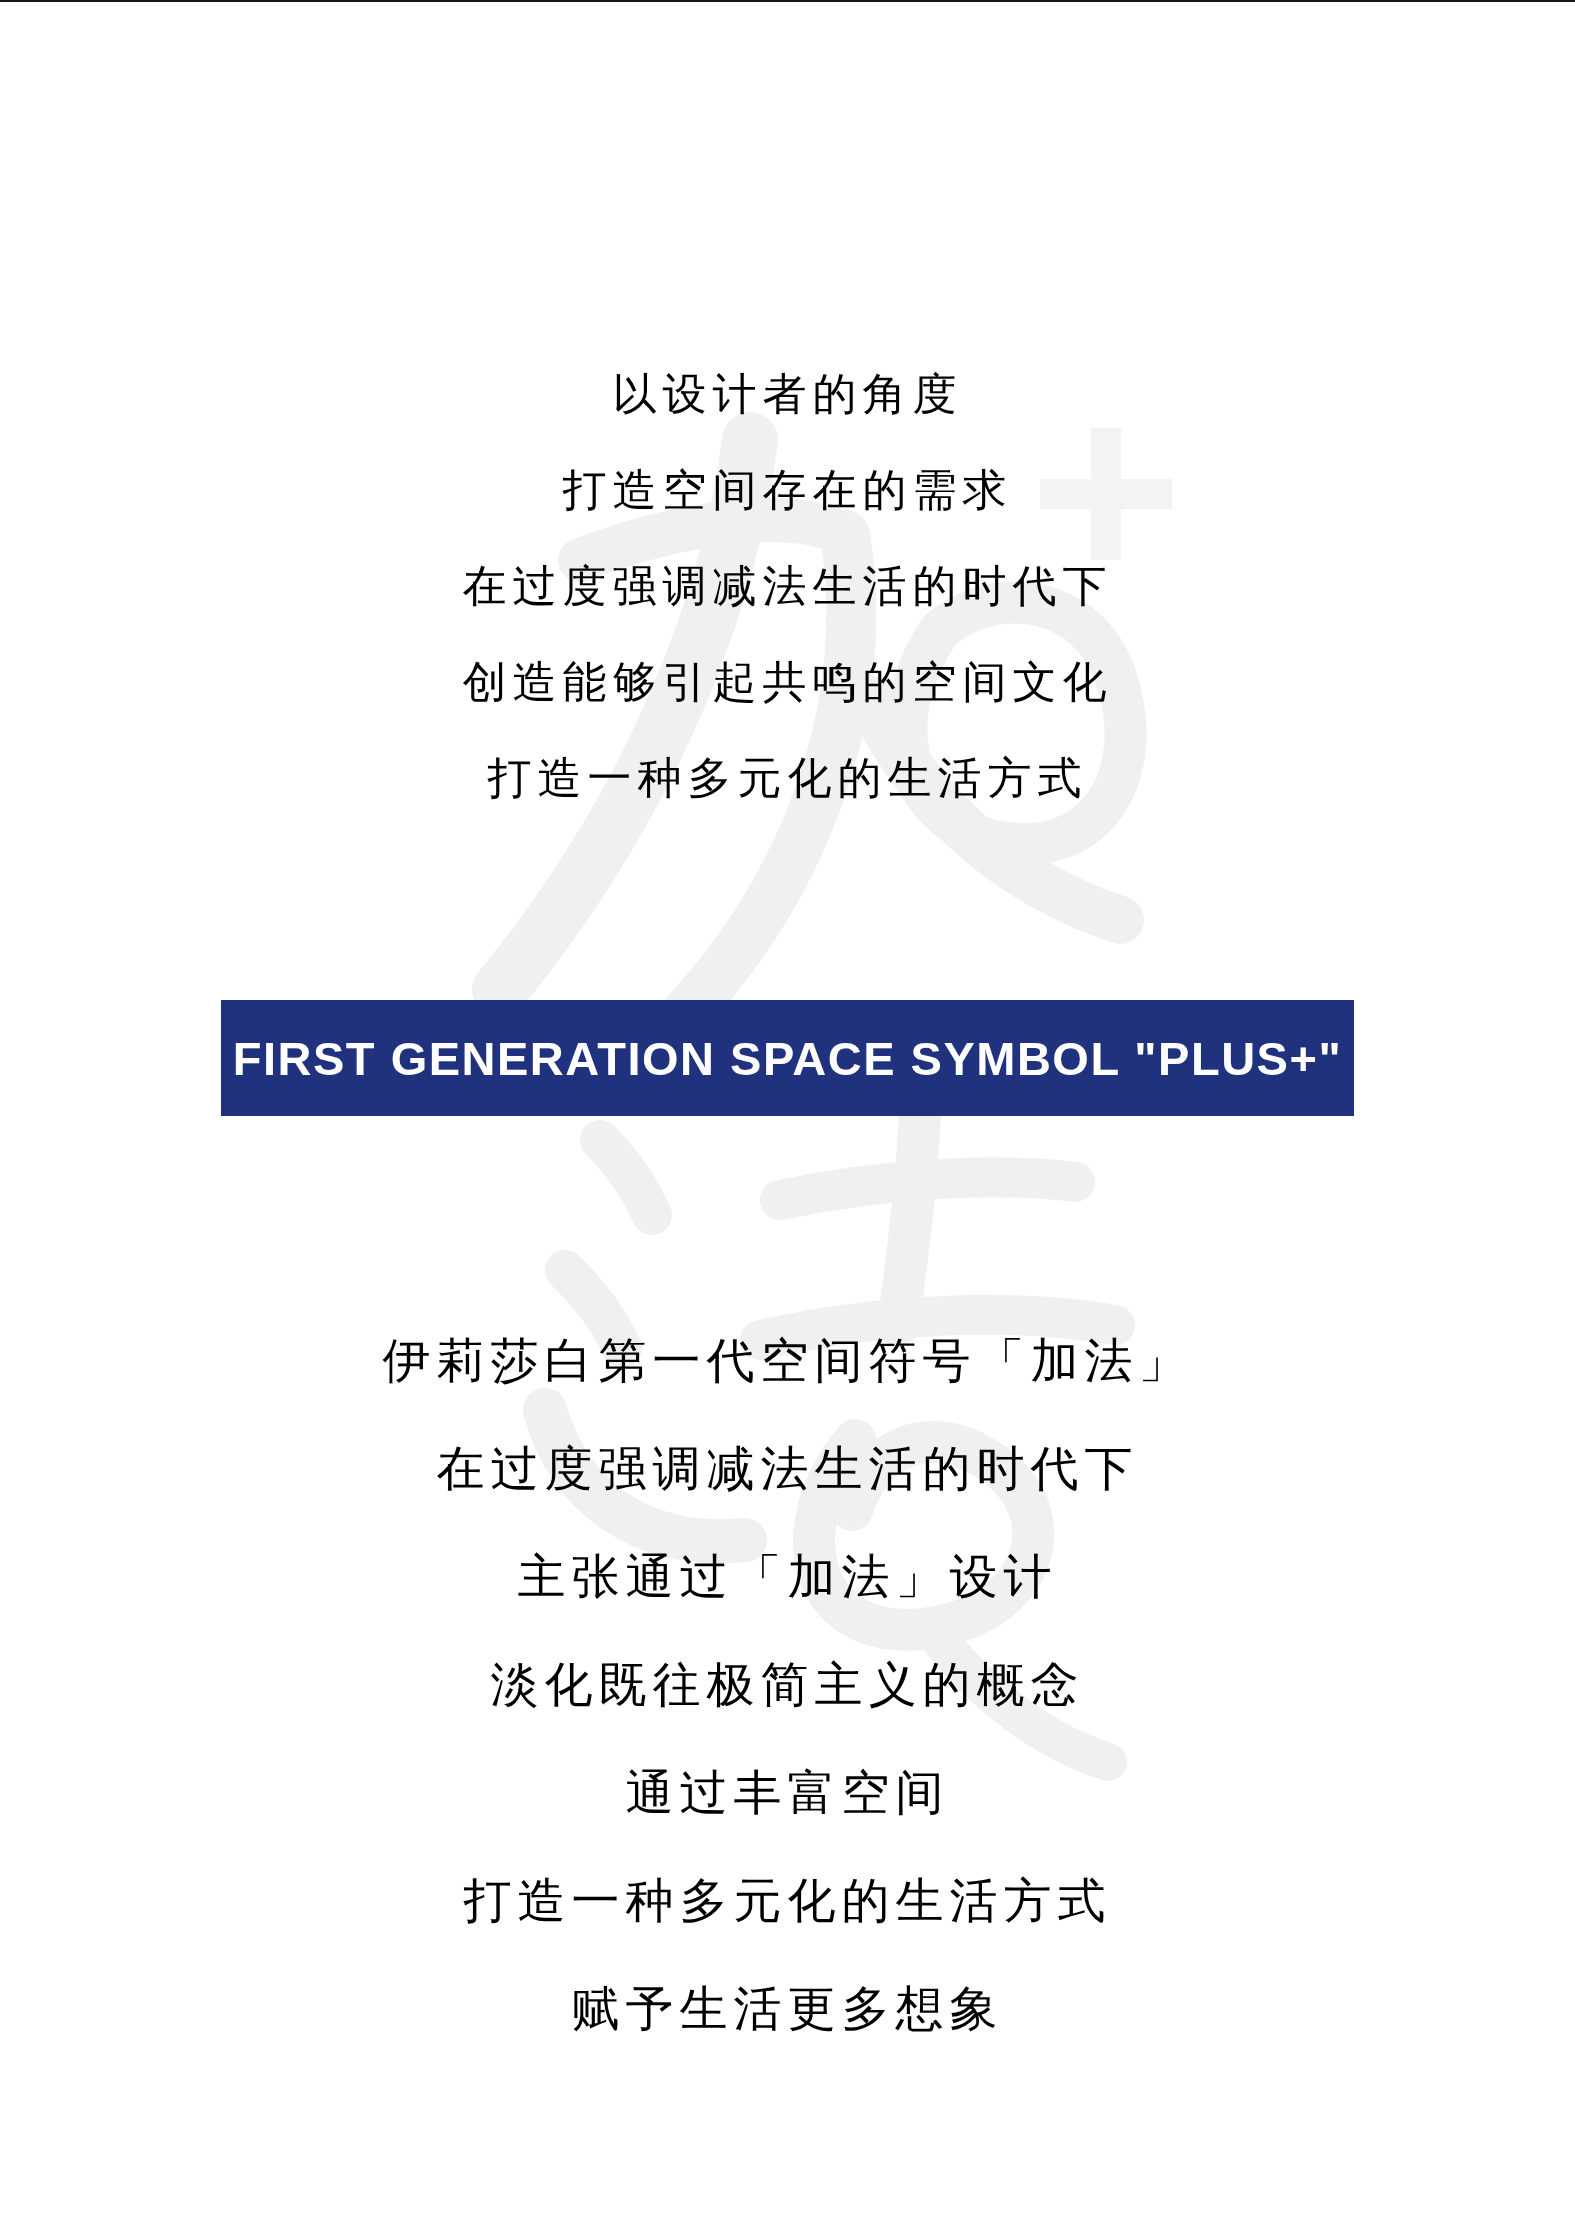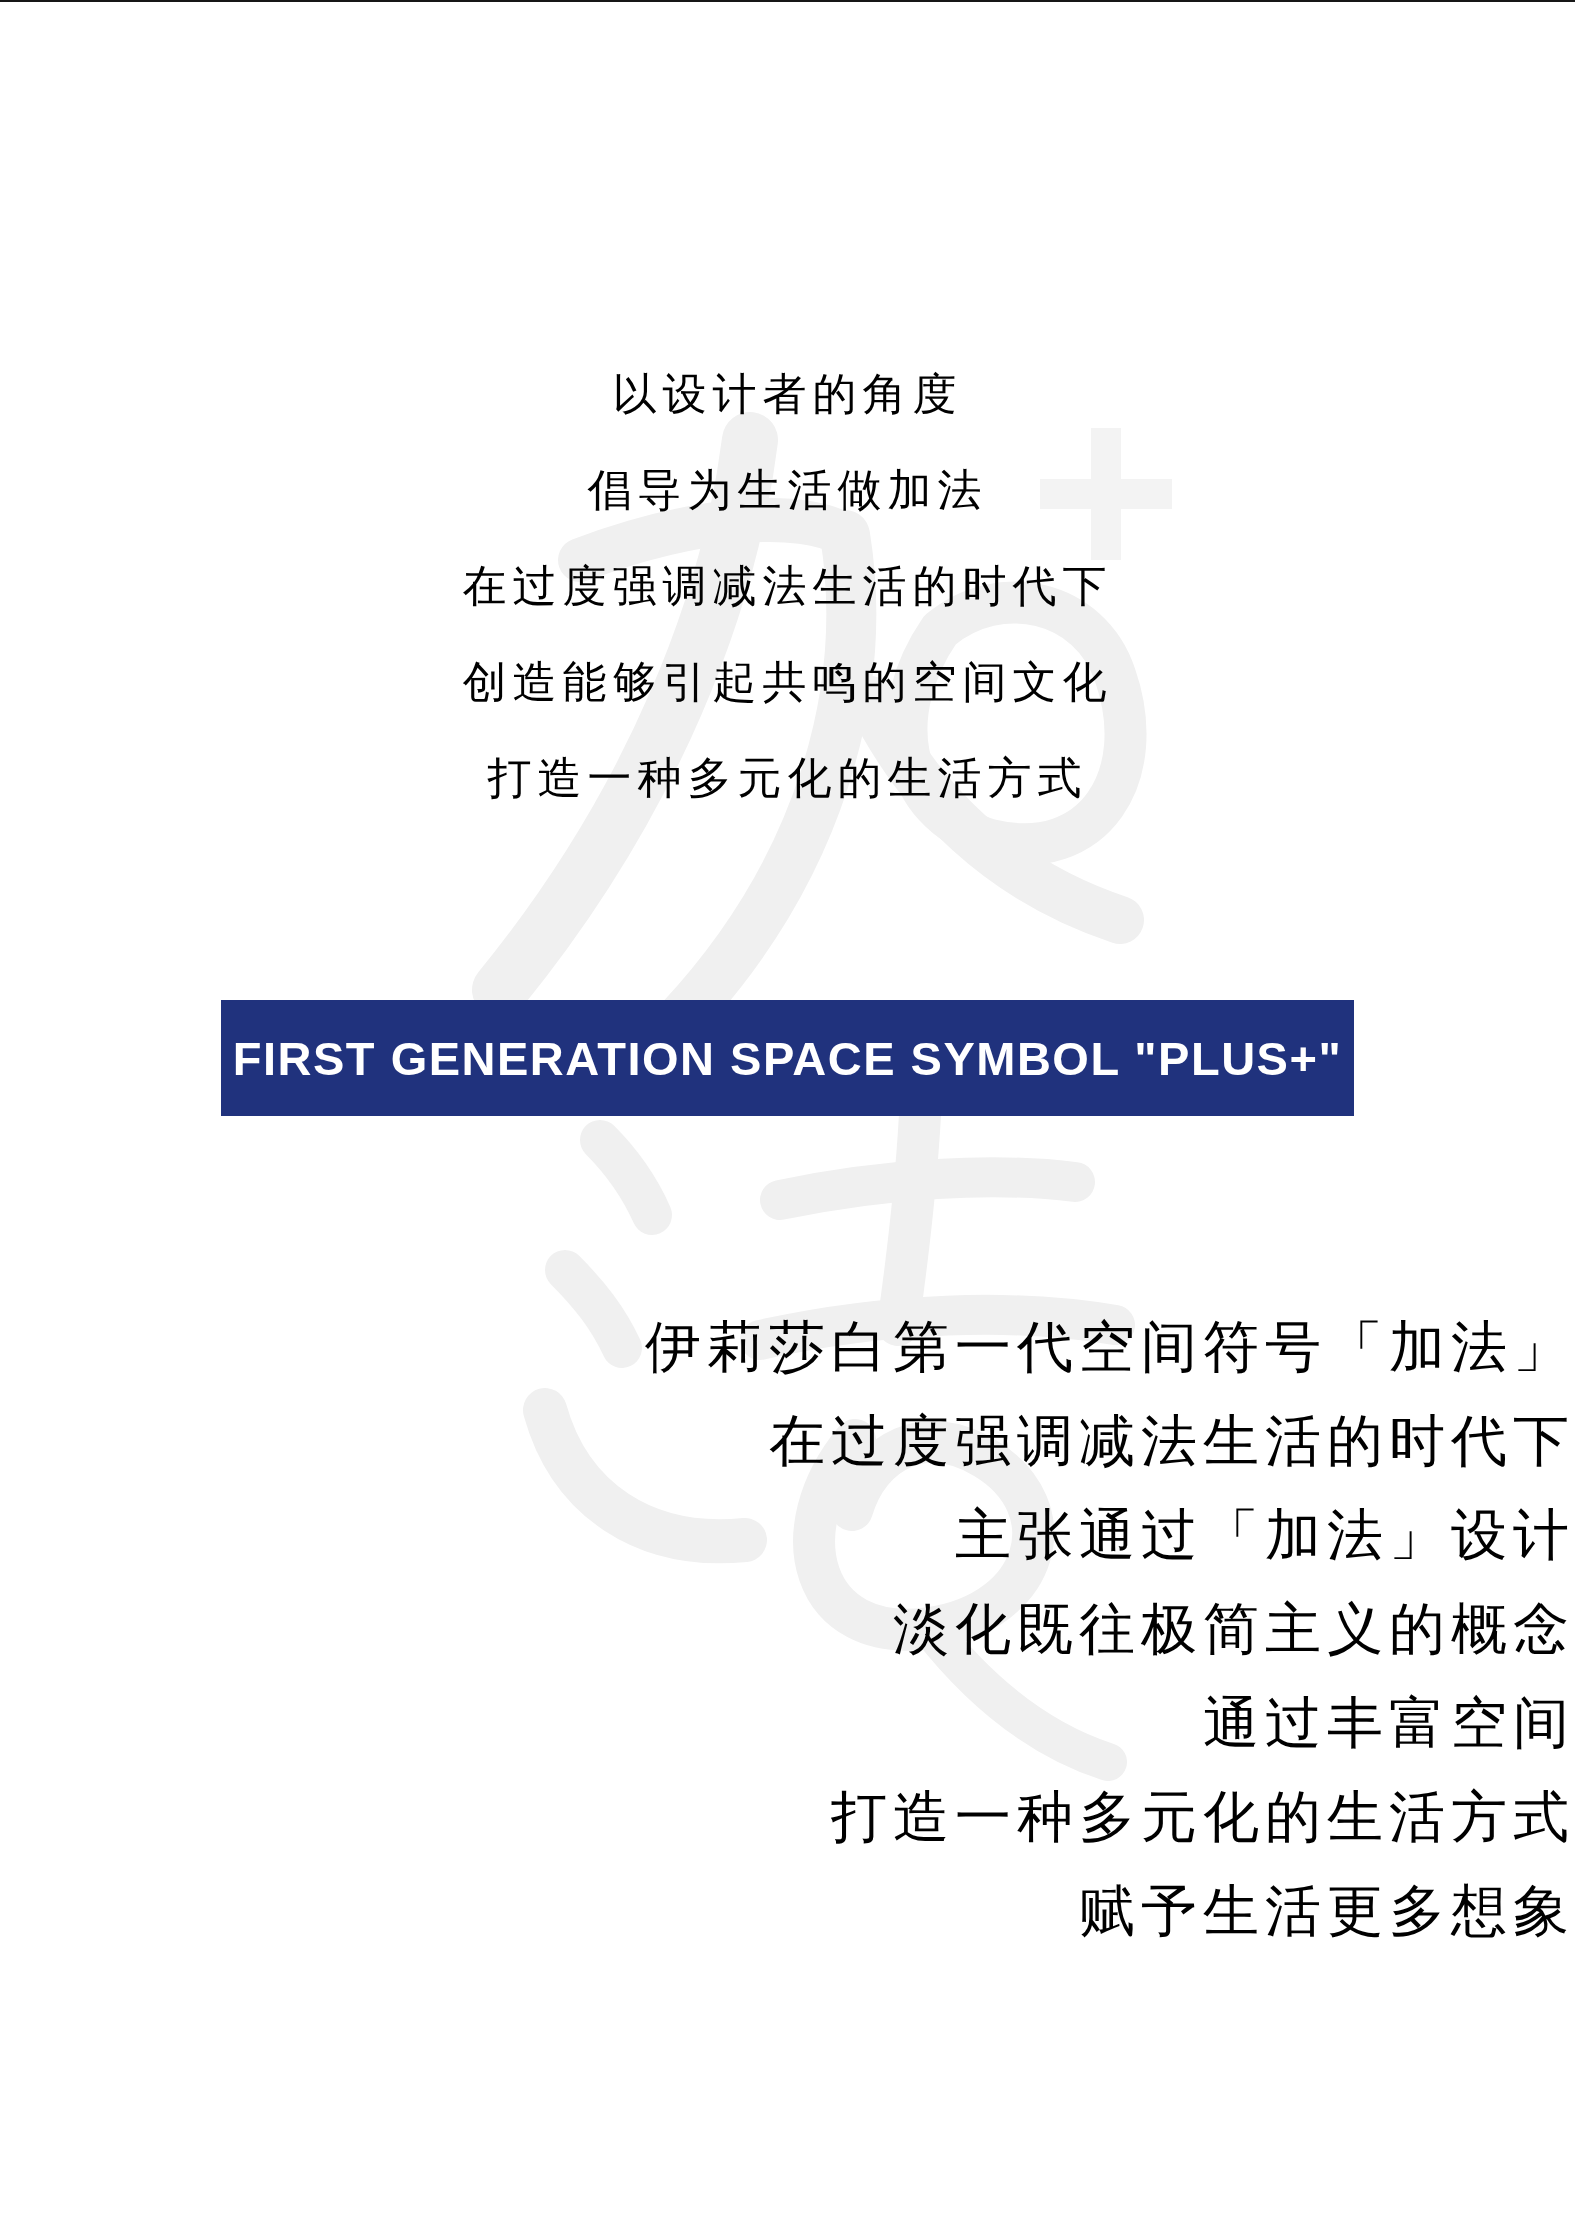--- a/index.html
+++ b/index.html
@@ -24,21 +24,21 @@
   
   .intro-block{
     position:absolute;left:0;top:346px;width:100%;
     text-align:center;color:#000;
   }
   .intro-block p{margin:0;height:96px;line-height:96px;font-size:44px;letter-spacing:6px;font-weight:400;}
   .body-block{
     position:absolute;left:0;top:1300px;width:100%;
     text-align:center;color:#000;
   }
-  .body-block p{margin:0;height:94px;line-height:94px;font-size:56px;letter-spacing:6px;font-weight:400;text-align:right;}
+  .body-block p{margin:14px;height:94px;line-height:94px;font-size:48px;letter-spacing:6px;font-weight:400;}
   
   .banner{
     position:absolute;left:221px;top:1000px;width:1133px;height:116px;
     display:flex;align-items:center;justify-content:center;
     background:#20327d;color:#ffffff;
   }
   .banner span{
     font-size:47px;font-weight:700;letter-spacing:1.5px;white-space:nowrap;
   }
 </style>
@@ -67,21 +67,21 @@
     <path d="M 490 1228 C 540 1292 600 1340 668 1362" stroke-width="38" stroke="#f0f0f0"></path>
   </svg>
 
   <div class="plus-mark">
     <div class="h" style="background: rgb(243, 243, 243);"></div>
     <div class="v" style="background: rgb(243, 243, 243);"></div>
   </div>
 
   <div class="intro-block">
     <p>以设计者的角度</p>
-    <p>倡导为生活做加法</p>
+    <p>打造空间存在的需求</p>
     <p>在过度强调减法生活的时代下</p>
     <p>创造能够引起共鸣的空间文化</p>
     <p>打造一种多元化的生活方式</p>
   </div>
 
   <div class="banner" style="background: rgb(32, 50, 125); color: rgb(255, 255, 255);">
     <span>FIRST GENERATION SPACE SYMBOL "PLUS+"</span>
   </div>
 
   <div class="body-block">

